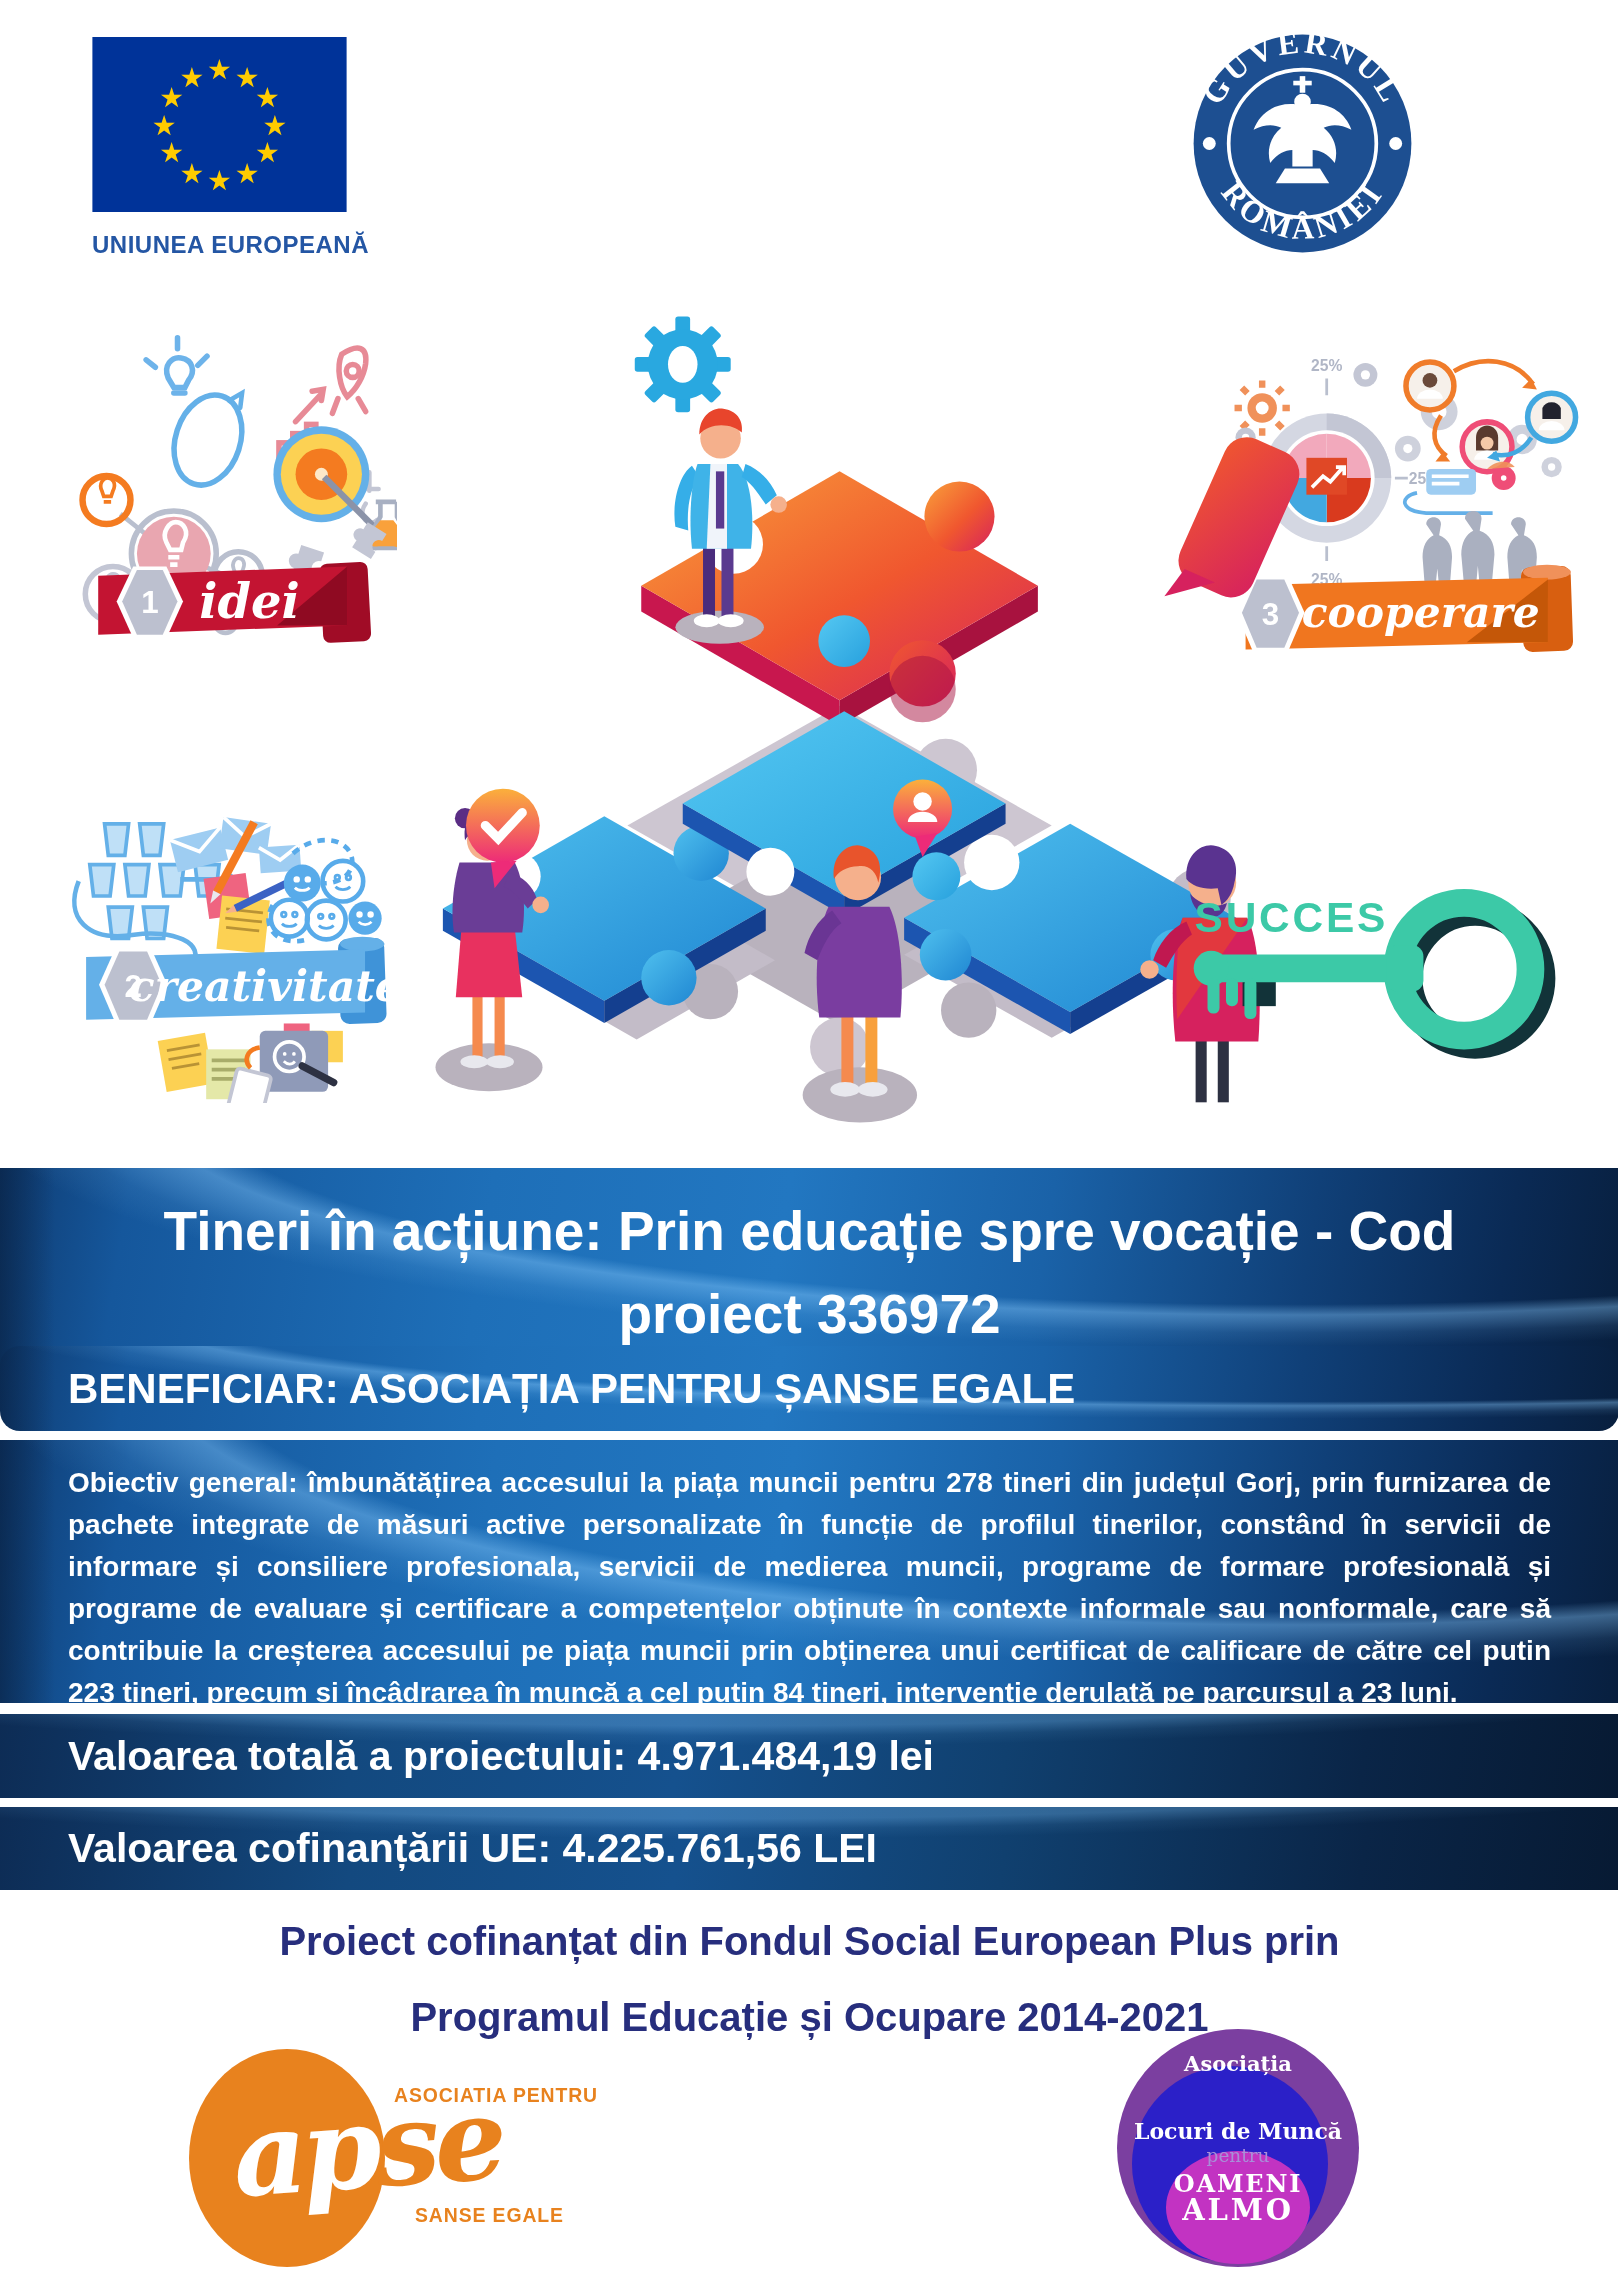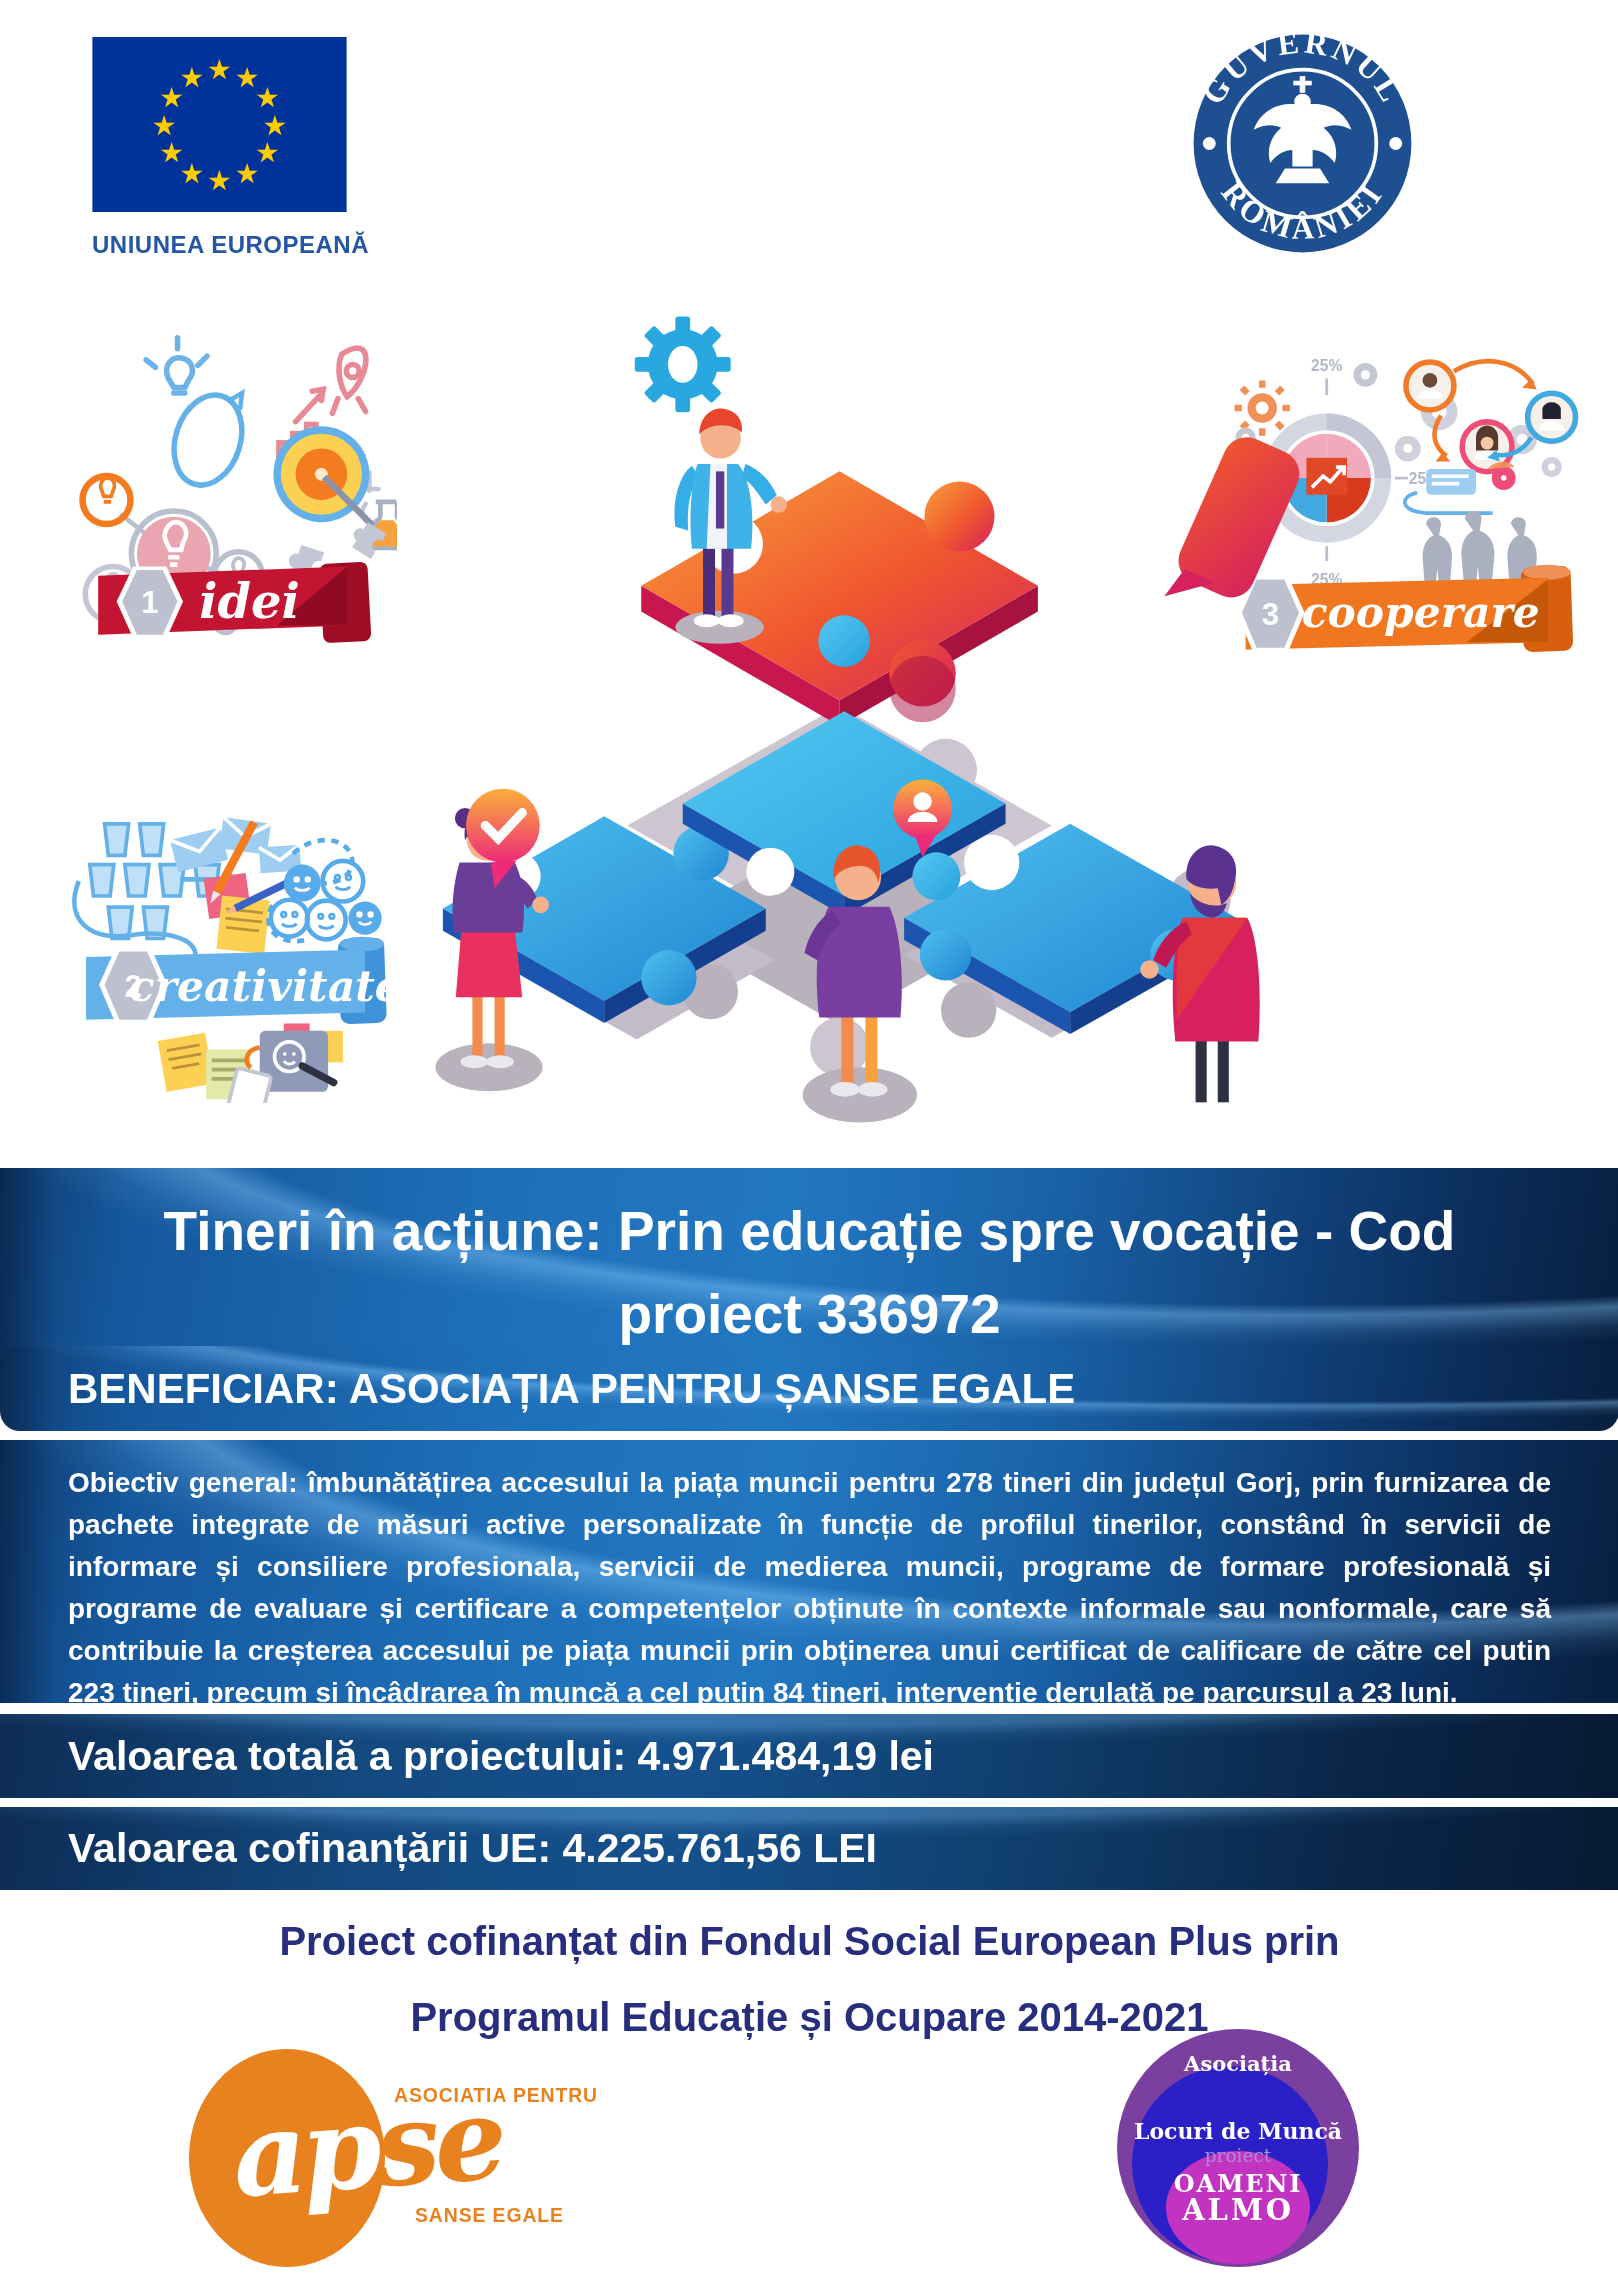--- a/index.html
+++ b/index.html
@@ -551,20 +551,38 @@
 
       <g>
         <circle cx="560" cy="542" r="32" fill="url(#gChk)"></circle>
         <polygon points="552,572 576,568 560,594" fill="#ed2b78"></polygon>
         <circle cx="560" cy="534" r="10" fill="#ffffff"></circle>
         <path d="M544 556 a16 11 0 0 1 32 0 z" fill="#ffffff"></path>
       </g>
     </svg>
   </div>
 
+  <div class="abs" style="left:1154px;top:875px;width:406px;height:194px;">
+    <svg width="406" height="194" viewBox="0 0 440 210">
+      <g>
+        <circle cx="348" cy="112" r="72" fill="none" stroke="#123339" stroke-width="30"></circle>
+        <circle cx="336" cy="102" r="72" fill="none" stroke="#3cc9a7" stroke-width="30"></circle>
+        <rect x="96" y="108" width="36" height="34" fill="#123339"></rect>
+        <rect x="60" y="86" width="216" height="30" rx="14" fill="#3cc9a7"></rect>
+        <rect x="252" y="76" width="40" height="50" rx="12" fill="#3cc9a7"></rect>
+        <circle cx="62" cy="101" r="19" fill="#3cc9a7"></circle>
+        <g fill="#3cc9a7">
+          <rect x="58" y="112" width="13" height="38" rx="6"></rect>
+          <rect x="78" y="112" width="13" height="30" rx="6"></rect>
+          <rect x="98" y="112" width="13" height="44" rx="6"></rect>
+        </g>
+      </g>
+      <text x="44" y="62" fill="#3cc9a7" font-size="46" font-weight="bold" letter-spacing="3">SUCCES</text>
+    </svg>
+  </div>
 
   <div class="abs band band-blue band-title">
     <div class="txt">Tineri în acțiune: Prin educație spre vocație - Cod proiect 336972</div>
   </div>
 
   <div class="abs band band-blue band-benef">
     <div class="txt">BENEFICIAR: ASOCIAȚIA PENTRU ȘANSE EGALE</div>
   </div>
 
   <div class="abs band band-blue band-obj">
@@ -590,19 +608,19 @@
     <div class="apse-top">ASOCIATIA PENTRU</div>
     <div class="apse-bottom">SANSE EGALE</div>
   </div>
 
   <div class="abs almo">
     <div class="almo-outer"></div>
     <div class="almo-inner"></div>
     <div class="almo-egg"></div>
     <div class="almo-t1">Asociația</div>
     <div class="almo-t2">Locuri de Muncă</div>
-    <div class="almo-t3">proiect</div>
+    <div class="almo-t3">pentru</div>
     <div class="almo-t4">OAMENI</div>
     <div class="almo-t5">ALMO</div>
   </div>
 
 </div>
 
 
 </body></html>

